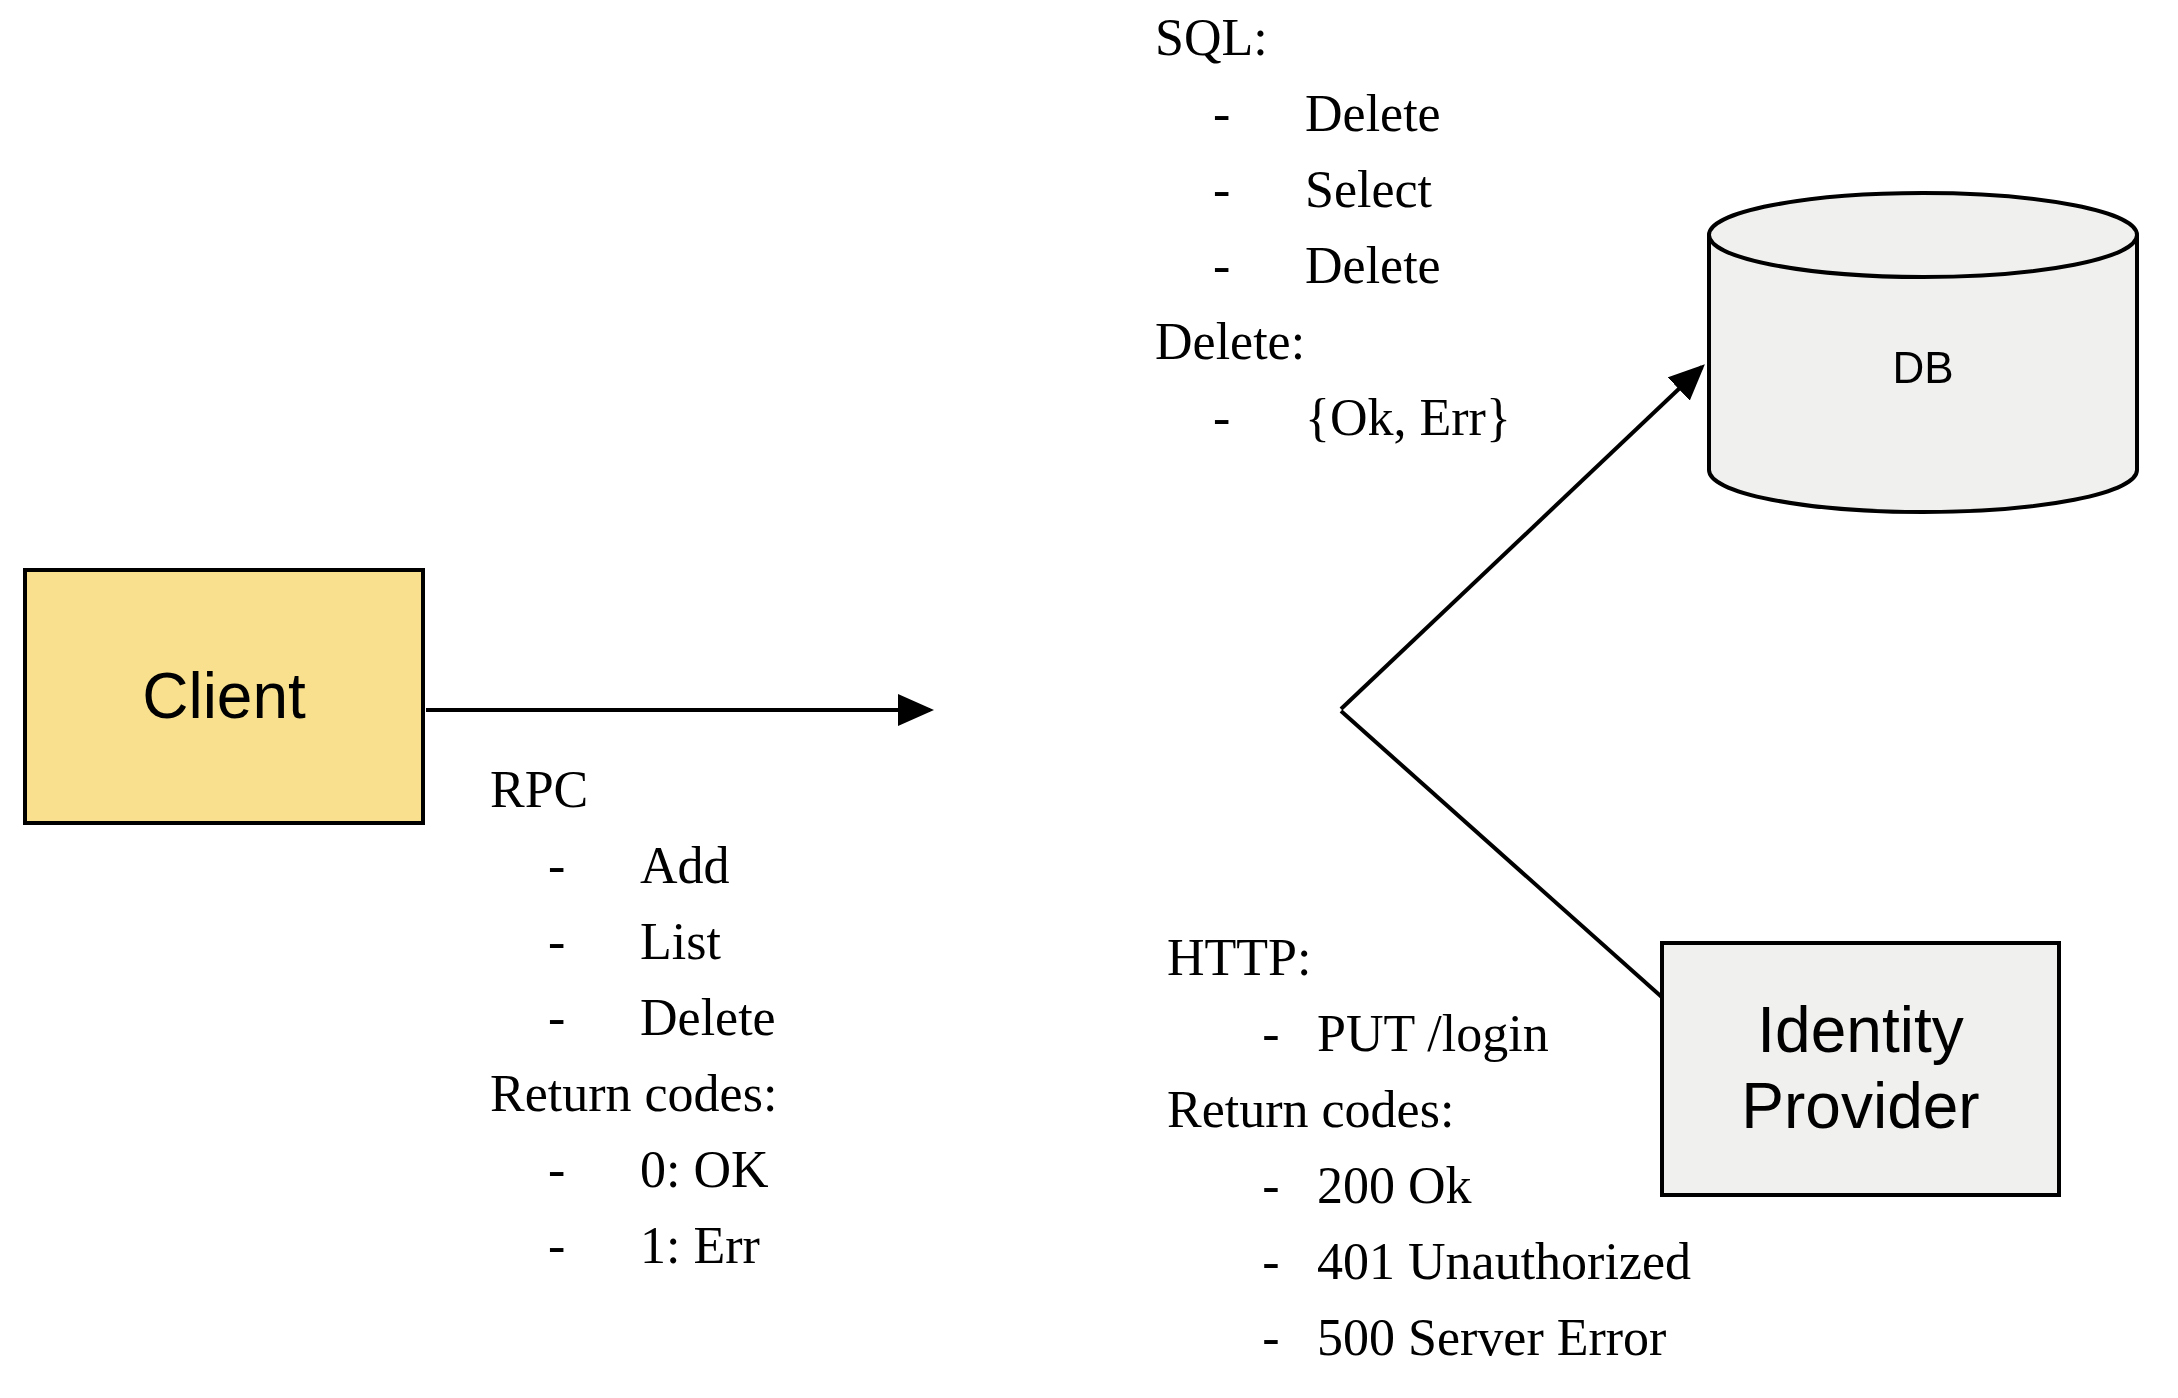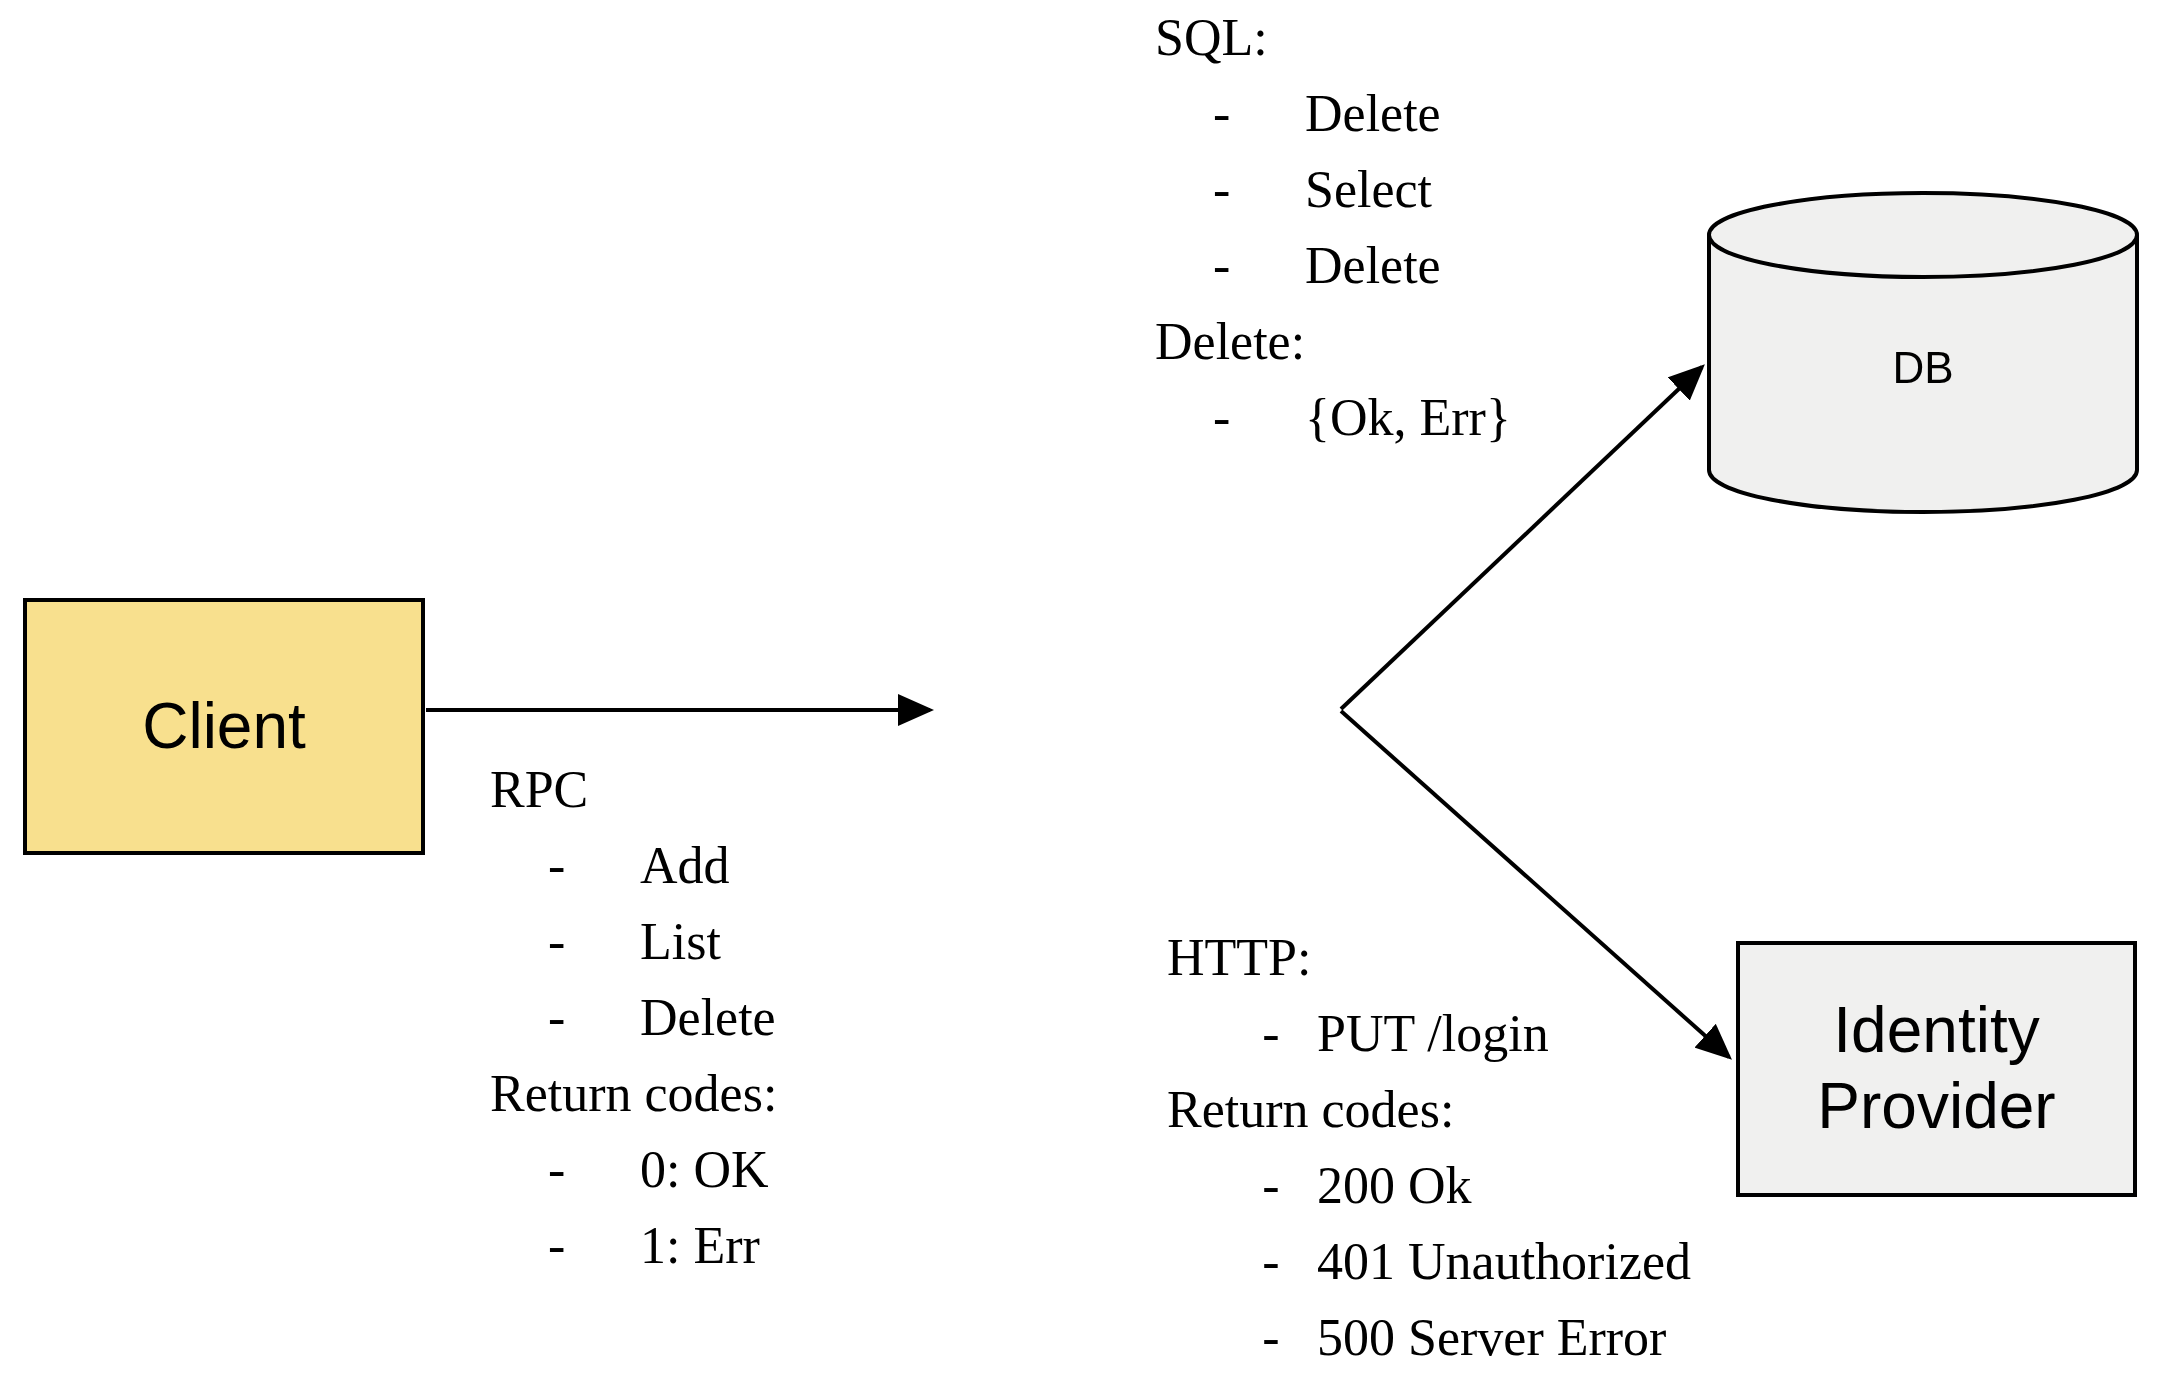--- a/index.html
+++ b/index.html
@@ -41,23 +41,23 @@
     border: 4px solid var(--stroke, #000);
     display: flex;
     align-items: center;
     justify-content: center;
     text-align: center;
     font-size: 64px;
     line-height: 1.18;
   }
   .node.yellow { background: var(--node-yellow, #f8e08e); }
   .node.gray   { background: var(--node-gray, #f0f0ef); }
-  .node-client  { left: 23px;   top: 598px; width: 402px; height: 257px; }
+  .node-client  { left: 23px;   top: 568px; width: 402px; height: 257px; }
   .node-backend { left: 937px;  top: 582px; width: 402px; height: 256px; }
-  .node-idp     { left: 1736px; top: 941px; width: 401px; height: 256px; padding: 0 30px; }
+  .node-idp     { left: 1660px; top: 941px; width: 401px; height: 256px; padding: 0 30px; }
   .db-label {
     position: absolute;
     left: 1709px; top: 330px; width: 428px;
     text-align: center;
     font-size: 44px;
     line-height: 76px;
   }
   .ann {
     position: absolute;
     font-size: 52px;

